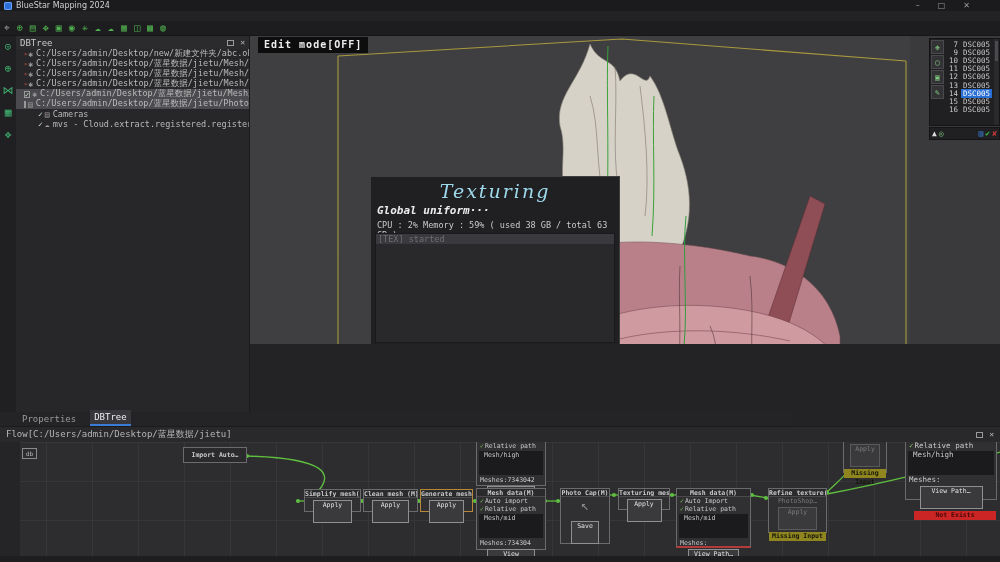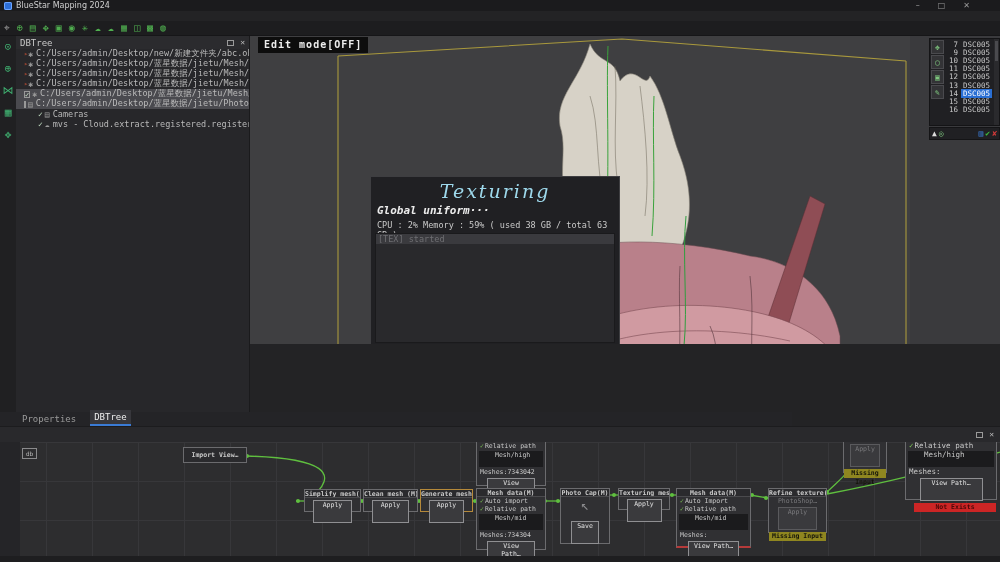--- a/index.html
+++ b/index.html
@@ -107,21 +107,21 @@
               font-size:6px; text-align:center; line-height:9px; background:#2d2d2f; }
 
   .node { position:absolute; background:#303033; border:1px solid #6b6b6e; color:#c8c8c8; font-size:6.5px; }
   .node .ntitle { background:#2a2a2d; text-align:center; font-weight:bold; font-size:6.5px;
                   height:8px; line-height:8px; border-bottom:1px solid #4a4a4d; white-space:nowrap; overflow:hidden;}
   .node .nbtn { display:block; margin:2px auto; border:1px solid #8f8f92; background:#3a3a3d; color:#e2e2e2;
                 font-size:6.5px; text-align:center; padding:0 4px; height:23px; line-height:8px; width:70%; }
   .node .nbtn.dim { color:#7a7a7d; border-color:#5a5a5d; }
   .node .ncheck { padding-left:3px; height:8px; line-height:8px; white-space:nowrap; }
   .node .ncheck .ck { color:#7ec855; margin-right:1px; }
-  .node .nfield { background:#1b1b1d; margin:1px 2px; padding-left:16px; height:16px; line-height:8px; }
+  .node .nfield { background:#1b1b1d; margin:1px 2px; padding-left:5px; height:24px; line-height:8px; }
   .node .nmeshes { padding-left:3px; height:8px; line-height:8px; }
   .badge-y { background:#8f8620; color:#15150a; font-weight:bold; text-align:center; font-size:6.5px;
              height:9px; line-height:9px; margin-top:1px; }
   .badge-r { background:#cc2525; color:#4a0808; font-weight:bold; text-align:center; font-size:6.5px;
              height:9px; line-height:9px;margin-left:8px; }
   .node .ndim { color:#77777a; text-align:center; height:8px; line-height:8px; }
   .cursorglyph { color:#8a8a8d; font-size:14px; text-align:center; display:block; height:22px; }
 </style>
 </head>
 <body>
@@ -337,20 +337,21 @@
       <path d="M20,14 L17,19 L23,19 Z" fill="#2db32d"></path>
     </svg>
   </div>
 
   <div class="tabsrow abs">
     <span class="tab">Properties</span>
     <span class="tab active">DBTree</span>
   </div>
 
   <div class="flowhead abs">
+    <span>Flow[C:/Users/admin/Desktop/蓝星数据/jietu]</span>
     <span class="sp"></span>
     <span class="winbox"></span>
     <span class="xglyph">✕</span>
   </div>
 
   <div class="flowcanvas abs">
     <svg class="abs" style="left:0;top:0;" width="1000" height="114" viewBox="0 0 1000 114">
       <g stroke="#5fbf3f" stroke-width="1.3" fill="none">
         <path d="M247,14 C320,16 345,30 307,59"></path>
         <path d="M296,59 L304,59"></path>
@@ -377,21 +378,21 @@
         <circle cx="766" cy="56" r="2"></circle>
           <circle cx="827" cy="50" r="2"></circle>
           <circle cx="847" cy="30" r="2"></circle>
         <circle cx="247" cy="14" r="2"></circle>
       </g>
     </svg>
 
     <div class="dbfolder abs">db</div>
 
     <div class="node" style="left:183px; top:5px; width:64px; height:16px;">
-      <div class="ntitle" style="border:none; height:14px; line-height:14px;">Import View…</div>
+      <div class="ntitle" style="border:none; height:14px; line-height:14px;">Import Auto…</div>
     </div>
 
     <div class="node" style="left:304px; top:47px; width:57px; height:23px;">
       <div class="ntitle">Simplify mesh(M)</div>
       <span class="nbtn">Apply</span>
     </div>
 
     <div class="node" style="left:363px; top:47px; width:55px; height:23px;">
       <div class="ntitle">Clean mesh (M)</div>
       <span class="nbtn">Apply</span>

